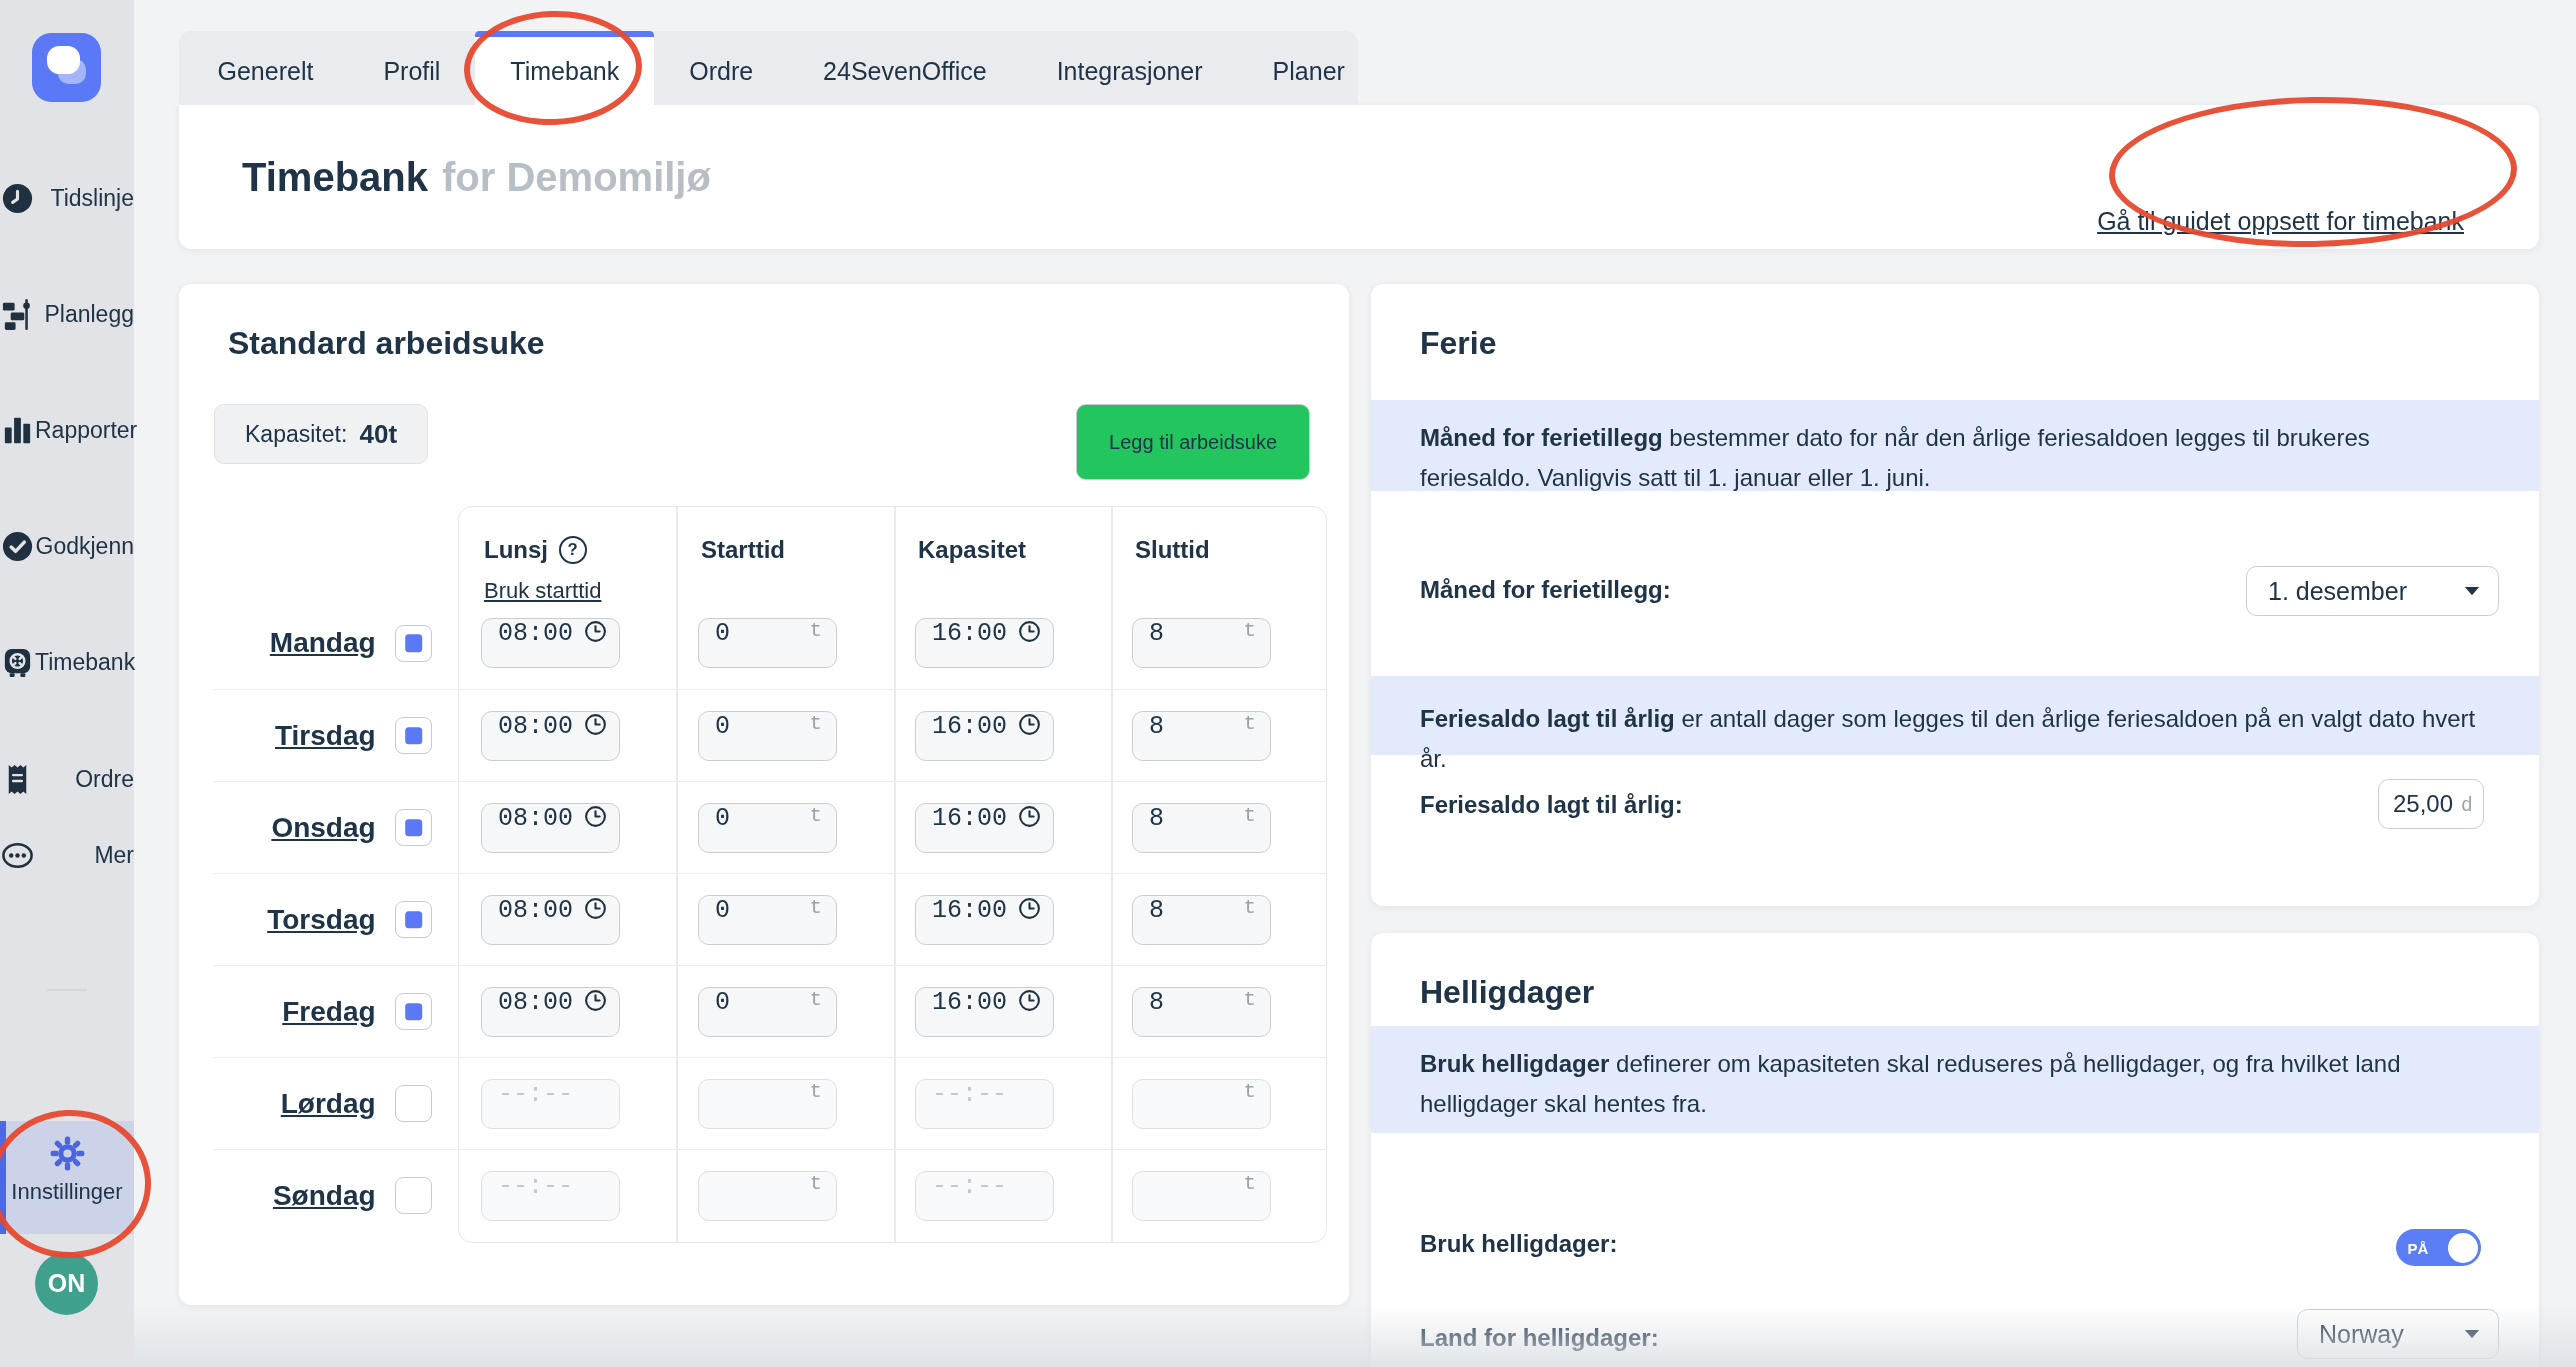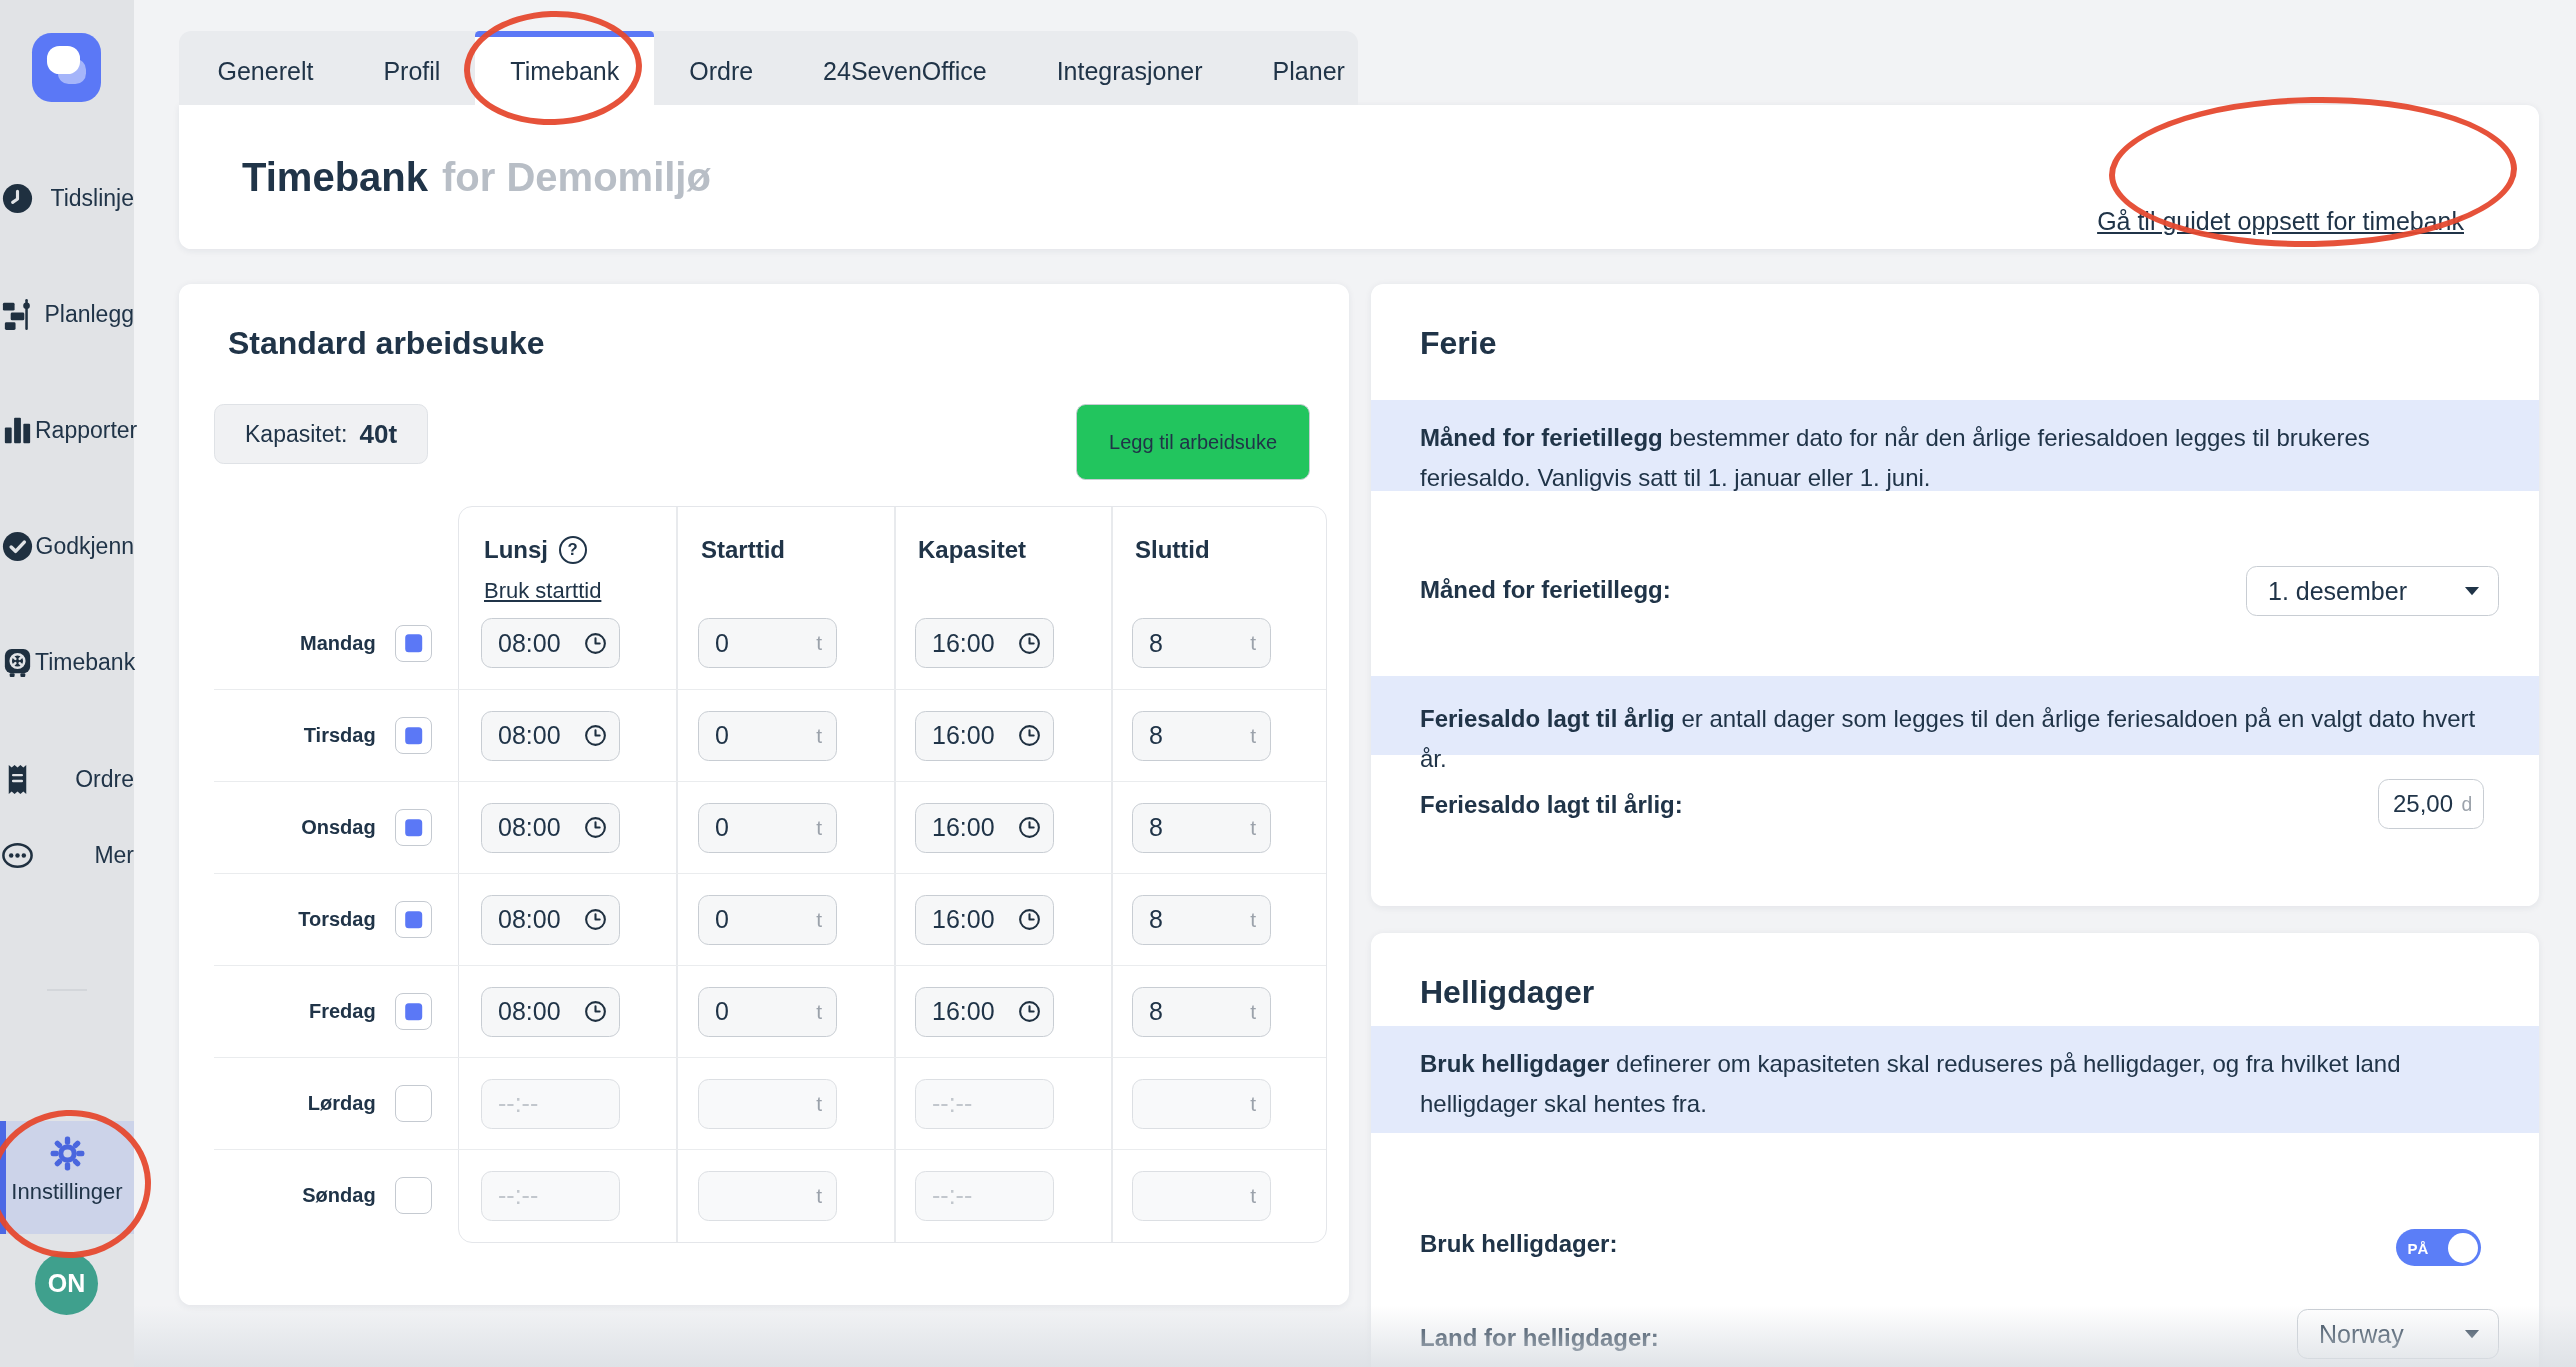--- a/index.html
+++ b/index.html
@@ -100,34 +100,35 @@
   .help-circle {
     width:28px; height:28px; border:2.2px solid #203448; border-radius:50%;
     display:inline-flex; align-items:center; justify-content:center;
     font-size:16.7px; font-weight:bold; color:#203448; cursor:pointer;
   }
   .use-start-link { margin-top:14px; font-size:22px; font-weight:normal; text-decoration:underline; cursor:pointer; }
   .t-row { display:contents; }
   .t-row > div { display:flex; align-items:center; }
   .t-row.sep > div { border-top:1.8px solid #eaecee; }
   .day-cell { justify-content:flex-end; padding-right:26px; gap:19.4px; }
-  .day-label { font-size:20px; font-weight:600; color:#203448; }
+  .day-label { font-size:28px; font-weight:600; color:#203448;text-decoration:underline; }
   .day-checkbox {
     width:37px; height:37px; background:#ffffff; border:1.8px solid #c5cad1; border-radius:8px;
     position:relative; cursor:pointer; flex:0 0 auto;
   }
   .day-checkbox.checked::after {
     content:""; position:absolute; left:50%; top:50%; transform:translate(-50%,-50%);
     width:17.6px; height:17.6px; background:#5b78f6; border-radius:3.5px;
   }
   .in-cell { padding-left:23px; }
   .ibox {
     width:139px; height:50px; border:1.8px solid #c8cdd3; border-radius:10.6px;
-    background:#f6f7f8; display:flex; align-items:center; font-size:25px; color:#203448;
+    background:#f6f7f8; display:flex; font-size:25px; color:#203448;
     cursor:text;
+    font-family:Liberation Mono, monospace;
   }
   .ibox .val { margin-left:16px; }
   .ibox .tclock { margin-left:auto; margin-right:10.6px; color:#1f3040; display:flex; }
   .ibox .unit { margin-left:auto; margin-right:14px; font-size:21px; color:#9ba2ab; }
   .ibox.off { border-color:#dcdfe3; background:#f8f9fa; }
   .ibox.off .val { color:#c2c7cd; }
   
   .info-band {
     position:absolute; left:0; width:100%; background:#e3eafb;
     font-size:24px; line-height:40px; color:#203448; padding:17.6px 53px 0 49px;

